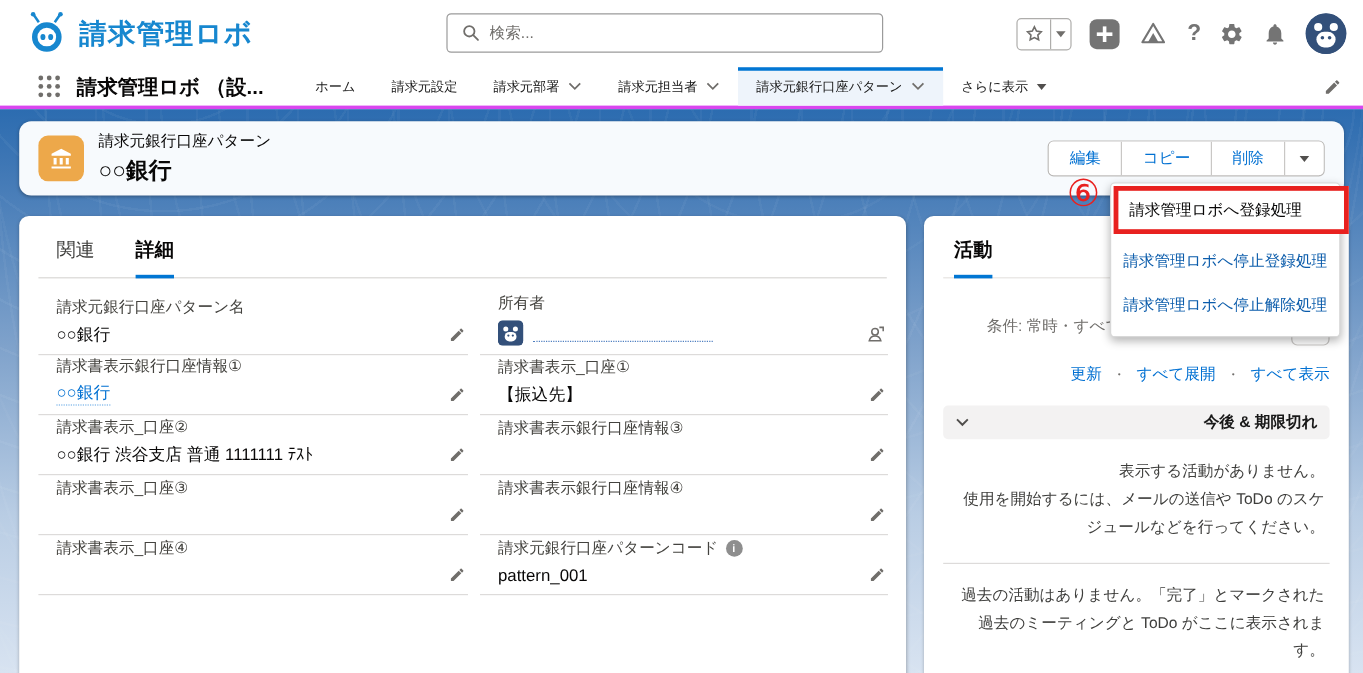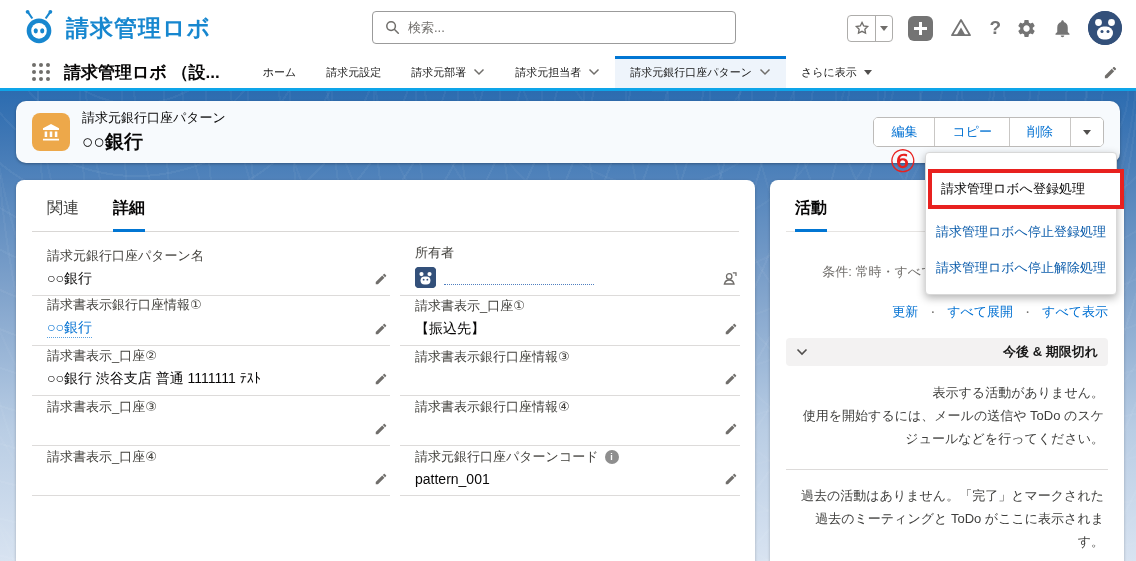--- a/index.html
+++ b/index.html
@@ -19,21 +19,21 @@
   .fav-caret { width:17px; border-left:1px solid #aeadab; display:flex; align-items:center; justify-content:center; }
   .tri-down { width:0; height:0; border-left:4px solid transparent; border-right:4px solid transparent; border-top:5px solid #706e6b; }
   .plus-btn { width:25px; height:25px; background:#747474; border-radius:6px; position:relative; }
   .plus-btn::before, .plus-btn::after { content:""; position:absolute; background:#fff; }
   .plus-btn::before { left:6px; right:6px; top:11px; height:3px; }
   .plus-btn::after { top:6px; bottom:6px; left:11px; width:3px; }
   .help-glyph { font-size:19px; font-weight:700; color:#747474; }
   .avatar-circle { width:34px; height:34px; border-radius:50%; background:#33507a; position:relative; overflow:hidden; }
 
   
-  .nav-bar { height:35px; background:#fff; border-bottom:3px solid #0ea5e9; display:flex; align-items:stretch; position:relative; }
+  .nav-bar { height:35px; background:#fff; border-bottom:3px solid #d946ef; display:flex; align-items:stretch; position:relative; }
   .waffle { align-self:center; margin-left:32px; display:grid; grid-template-columns:repeat(3,4px); grid-template-rows:repeat(3,4px); gap:3px; }
   .waffle i { background:#706e6b; border-radius:50%; }
   .app-name { align-self:center; font-size:17px; font-weight:700; color:#080707; margin:0 28px 0 14px; white-space:nowrap; }
   .nav-tabs { display:flex; align-items:stretch; }
   .nav-tab { display:flex; align-items:center; gap:7px; padding:0 15px; font-size:11px; color:#181818; white-space:nowrap; cursor:pointer; }
   .nav-tab.active { background:#eef4fb; box-shadow:inset 0 3px 0 #0176d3; }
   .nav-pencil { position:absolute; right:18px; top:9px; }
 
   
   .content { position:relative; height:470px; overflow:hidden;
@@ -49,21 +49,21 @@
   .entity-icon { width:38px; height:38px; background:#eda84a; border-radius:8px; display:flex; align-items:center; justify-content:center; flex:0 0 auto; }
   .record-texts { margin-left:12px; }
   .entity-label { font-size:13px; color:#080707; margin-bottom:2px; }
   .record-title { font-size:19px; font-weight:700; color:#080707; }
   .header-buttons { margin-left:auto; display:flex; height:30px; border:1px solid #bdbbb9; border-radius:5px; overflow:hidden; background:#fff; }
   .hbtn { display:flex; align-items:center; padding:0 17px; color:#0070d2; font-size:13px; background:#fff; border-left:1px solid #c9c7c5; cursor:pointer; }
   .hbtn:first-child { border-left:none; }
   .hbtn.caret-btn { padding:0 12px; }
 
   
-  .dropdown { position:absolute; left:925px; top:61px; min-width:182px; background:#fff; border:1px solid #d8d8d8; border-radius:4px; box-shadow:0 3px 8px rgba(0,0,0,.3); z-index:40; padding:15px 0 8px; }
+  .dropdown { position:absolute; left:925px; top:61px; min-width:182px; background:#fff; border:1px solid #d8d8d8; border-radius:4px; box-shadow:0 3px 8px rgba(0,0,0,.3); z-index:40; padding:1px 0 8px; }
   .annotated { border:4px solid #e8211f; margin:1px -8px 5px 2px; background:#fff; }
   .menu-item { font-size:13px; padding:9px 10px; white-space:nowrap; color:#0b5cab; cursor:pointer; }
   .annotated .menu-item { color:#080707; padding:7px 9px; }
   .step-badge { position:absolute; left:889px; top:55px; z-index:41; color:#e8211f; font-size:31px; line-height:1; font-weight:400; }
 
   
   .panel { position:absolute; top:89px; bottom:-10px; background:#fff; border-radius:8px 8px 0 0; box-shadow:0 1px 3px rgba(0,0,0,.25); padding:14px 16px; }
   .left-card { left:16px; width:739px; }
   .right-card { left:770px; width:354px; }
 

